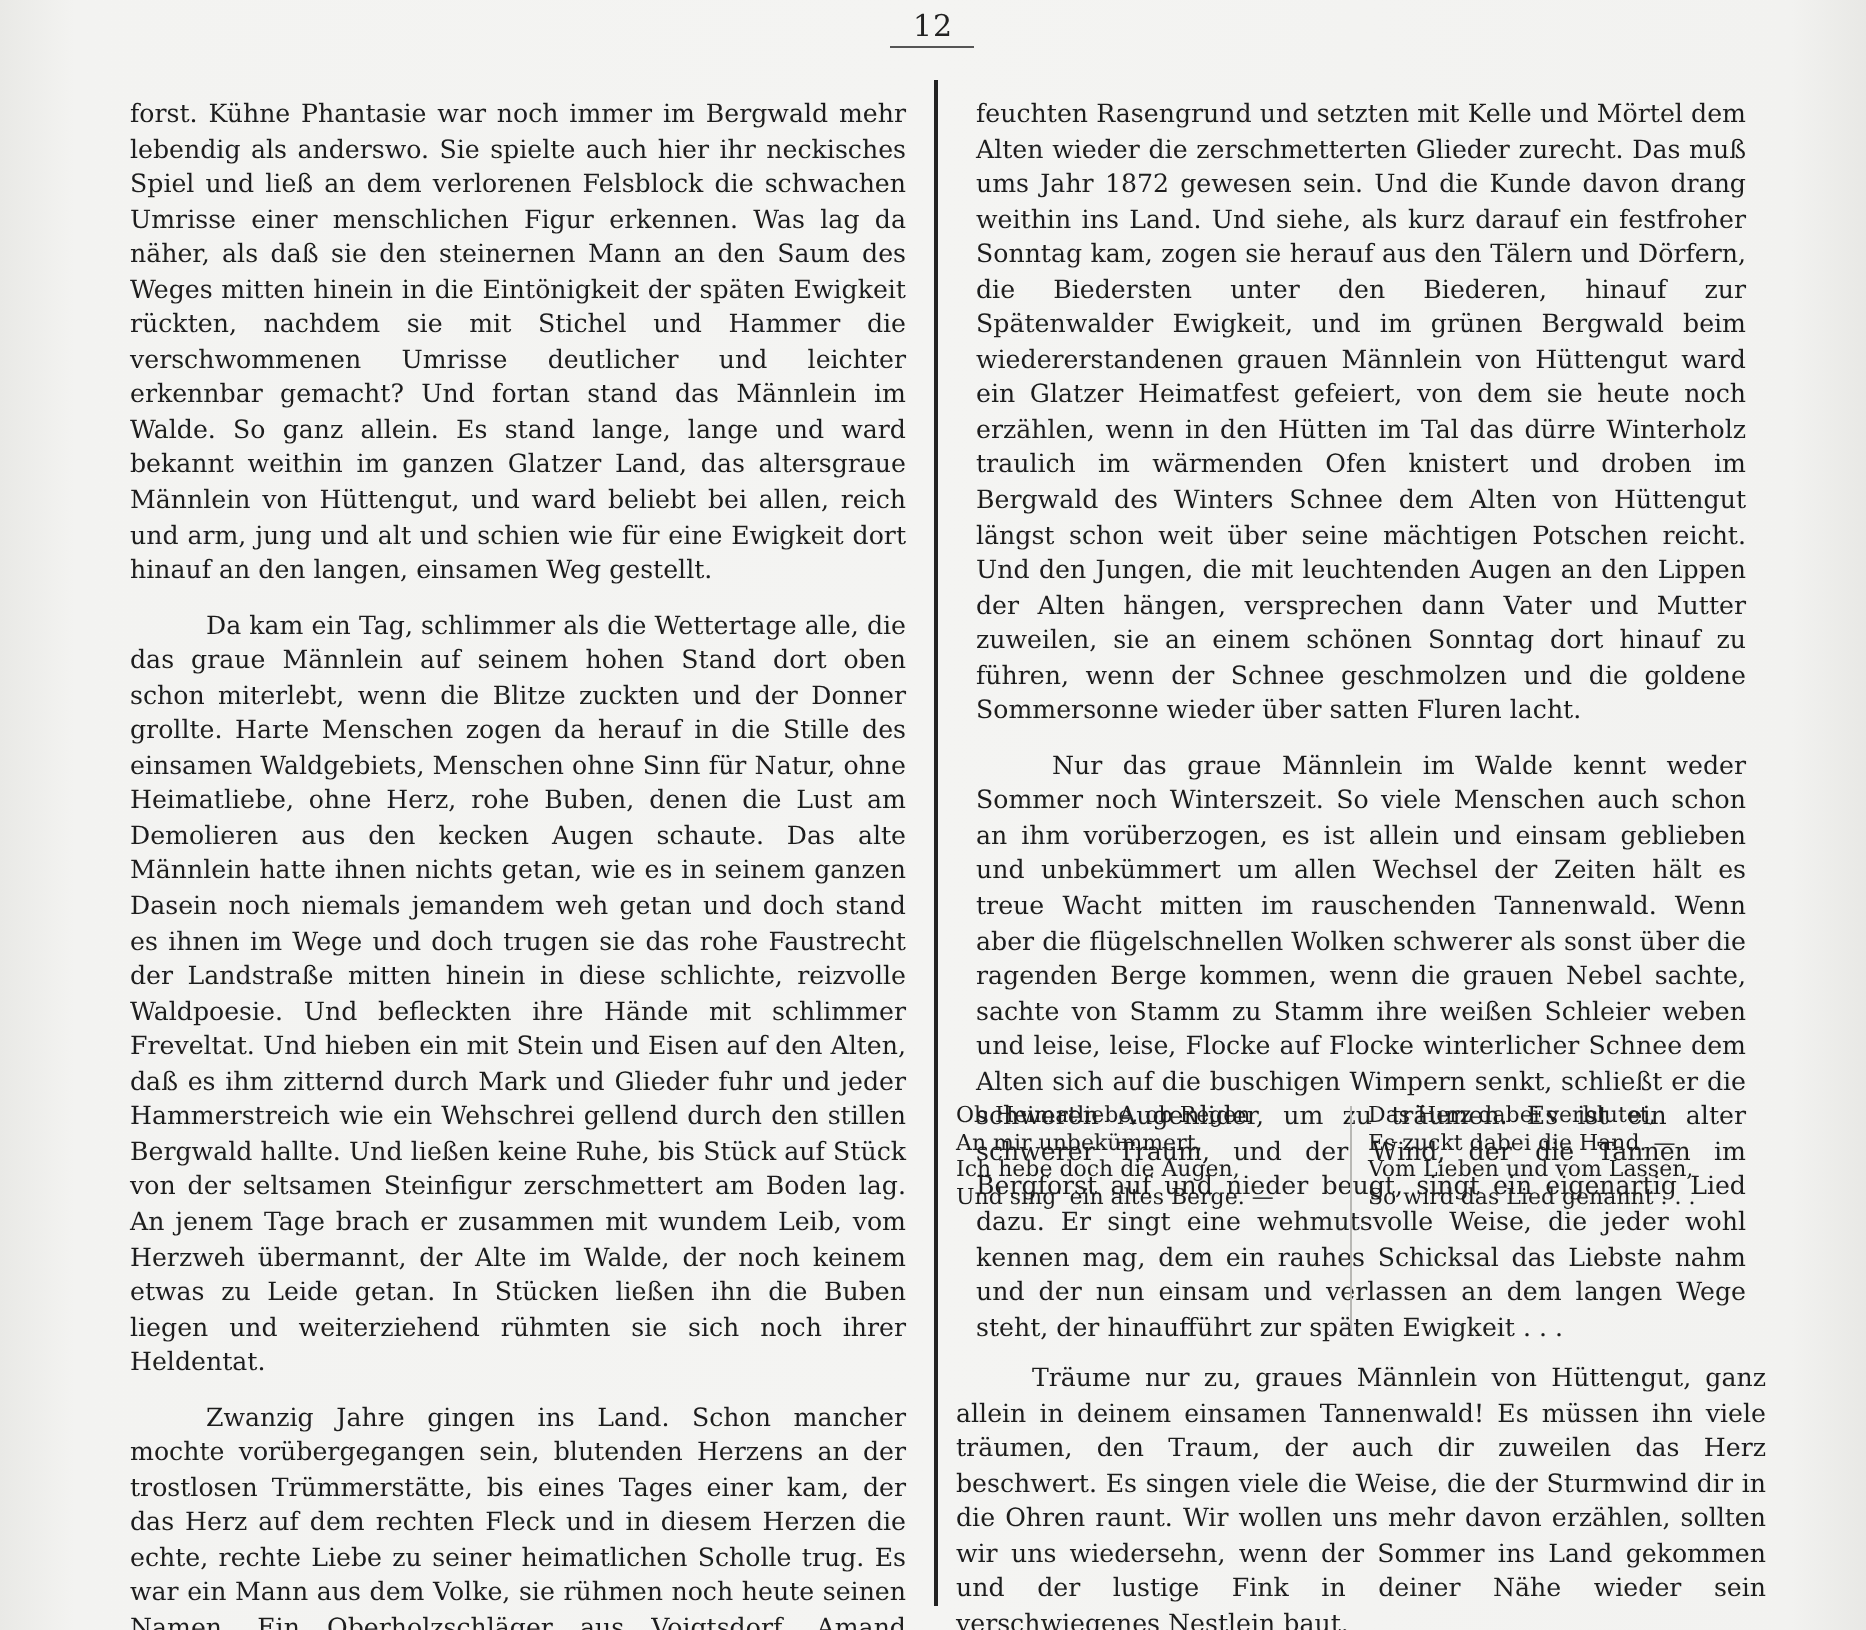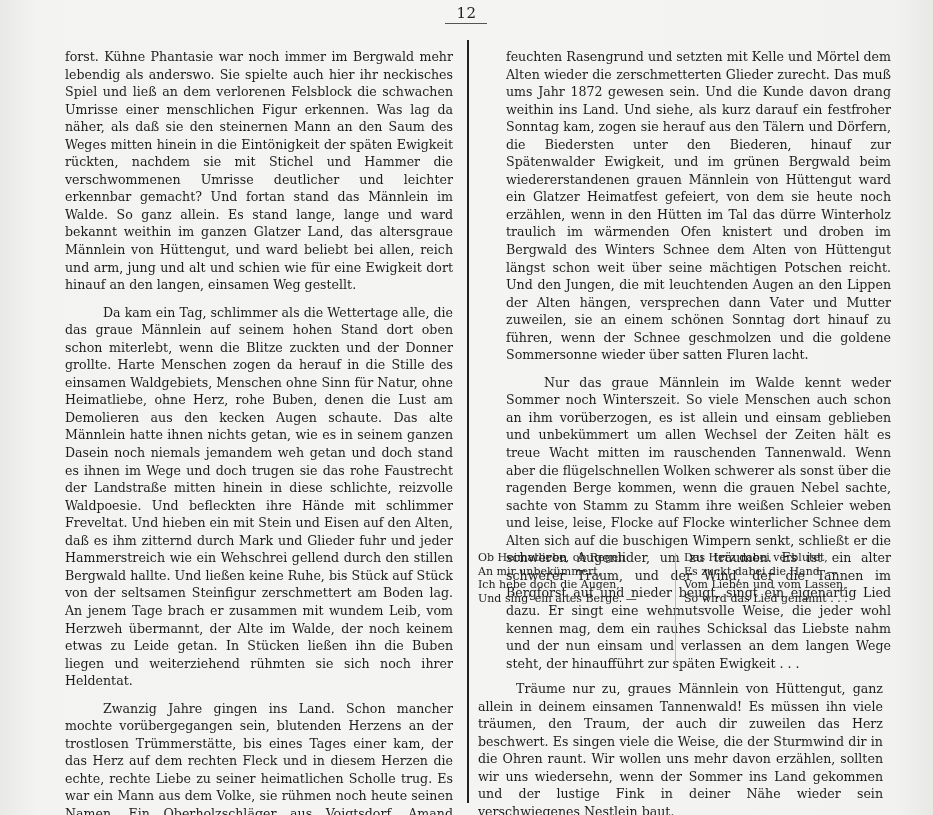--- a/index.html
+++ b/index.html
@@ -20,21 +20,21 @@
   }
   .page-number-rule {
     position: absolute; top: 23px; left: 445px; width: 42px; height: 1px; background: #555;
   }
   .col {
     position: absolute; top: 38px;
     font-size: 12.6px; line-height: 17.55px;
     text-align: justify;
   }
   .col-left { left: 55px; width: 408px; }
-  .col-right { left: 496px; width: 405px; }
+  .col-right { left: 478px; width: 405px; }
   .col p { margin: 10px; }
   .col p.indent { text-indent: 38px; }
   .col-divider {
     position: absolute; left: 467px; top: 40px; width: 2px; height: 763px; background: #222;
   }
   .poem {
     position: absolute; left: 478px; top: 551px; width: 405px; height: 115px;
     font-size: 11px; line-height: 13.6px;
   }
   .poem-col { position: absolute; top: 0; width: 190px; }

